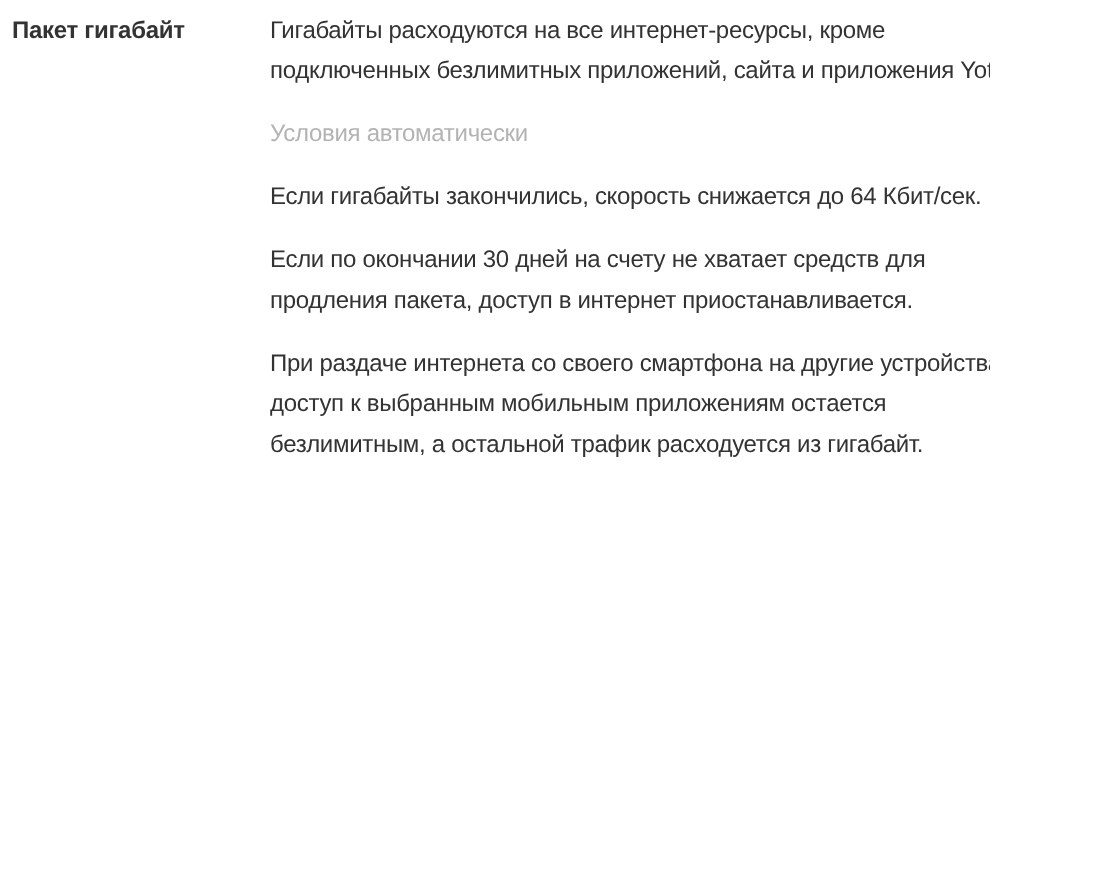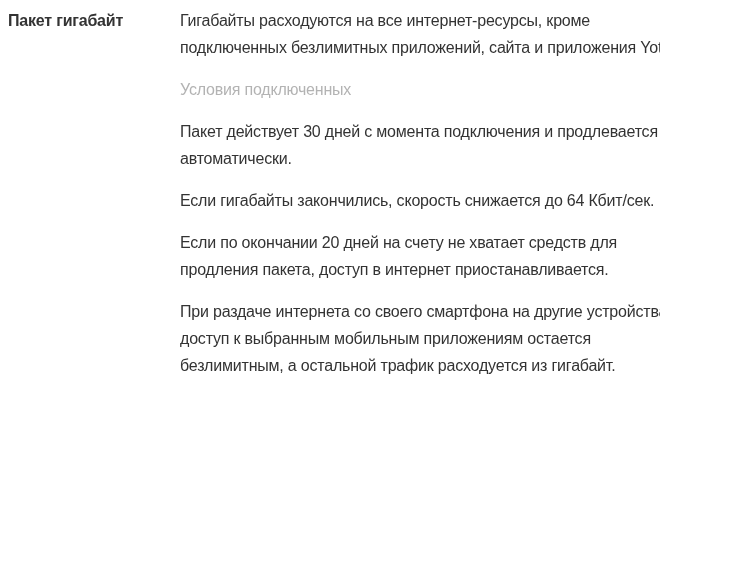--- a/index.html
+++ b/index.html
@@ -48,20 +48,19 @@
   }
 </style>
 </head>
 <body>
 
 <div class="page">
   <div class="row">
     <div class="row-label">Пакет гигабайт</div>
     <div class="row-content">
       <p>Гигабайты расходуются на все интернет-ресурсы, кроме подключенных безлимитных приложений, сайта и приложения Yota.</p>
-      <p class="muted">Условия подключенных</p>
-      <p>Пакет действует 30 дней с момента подключения и продлевается автоматически.</p>
+      <p class="muted">Условия автоматически</p>
       <p>Если гигабайты закончились, скорость снижается до 64 Кбит/сек.</p>
-      <p>Если по окончании 20 дней на счету не хватает средств для продления пакета, доступ в интернет приостанавливается.</p>
+      <p>Если по окончании 30 дней на счету не хватает средств для продления пакета, доступ в интернет приостанавливается.</p>
       <p>При раздаче интернета со своего смартфона на другие устройства доступ к выбранным мобильным приложениям остается безлимитным, а остальной трафик расходуется из гигабайт.</p>
     </div>
   </div>
 </div>
 
 </body></html>

